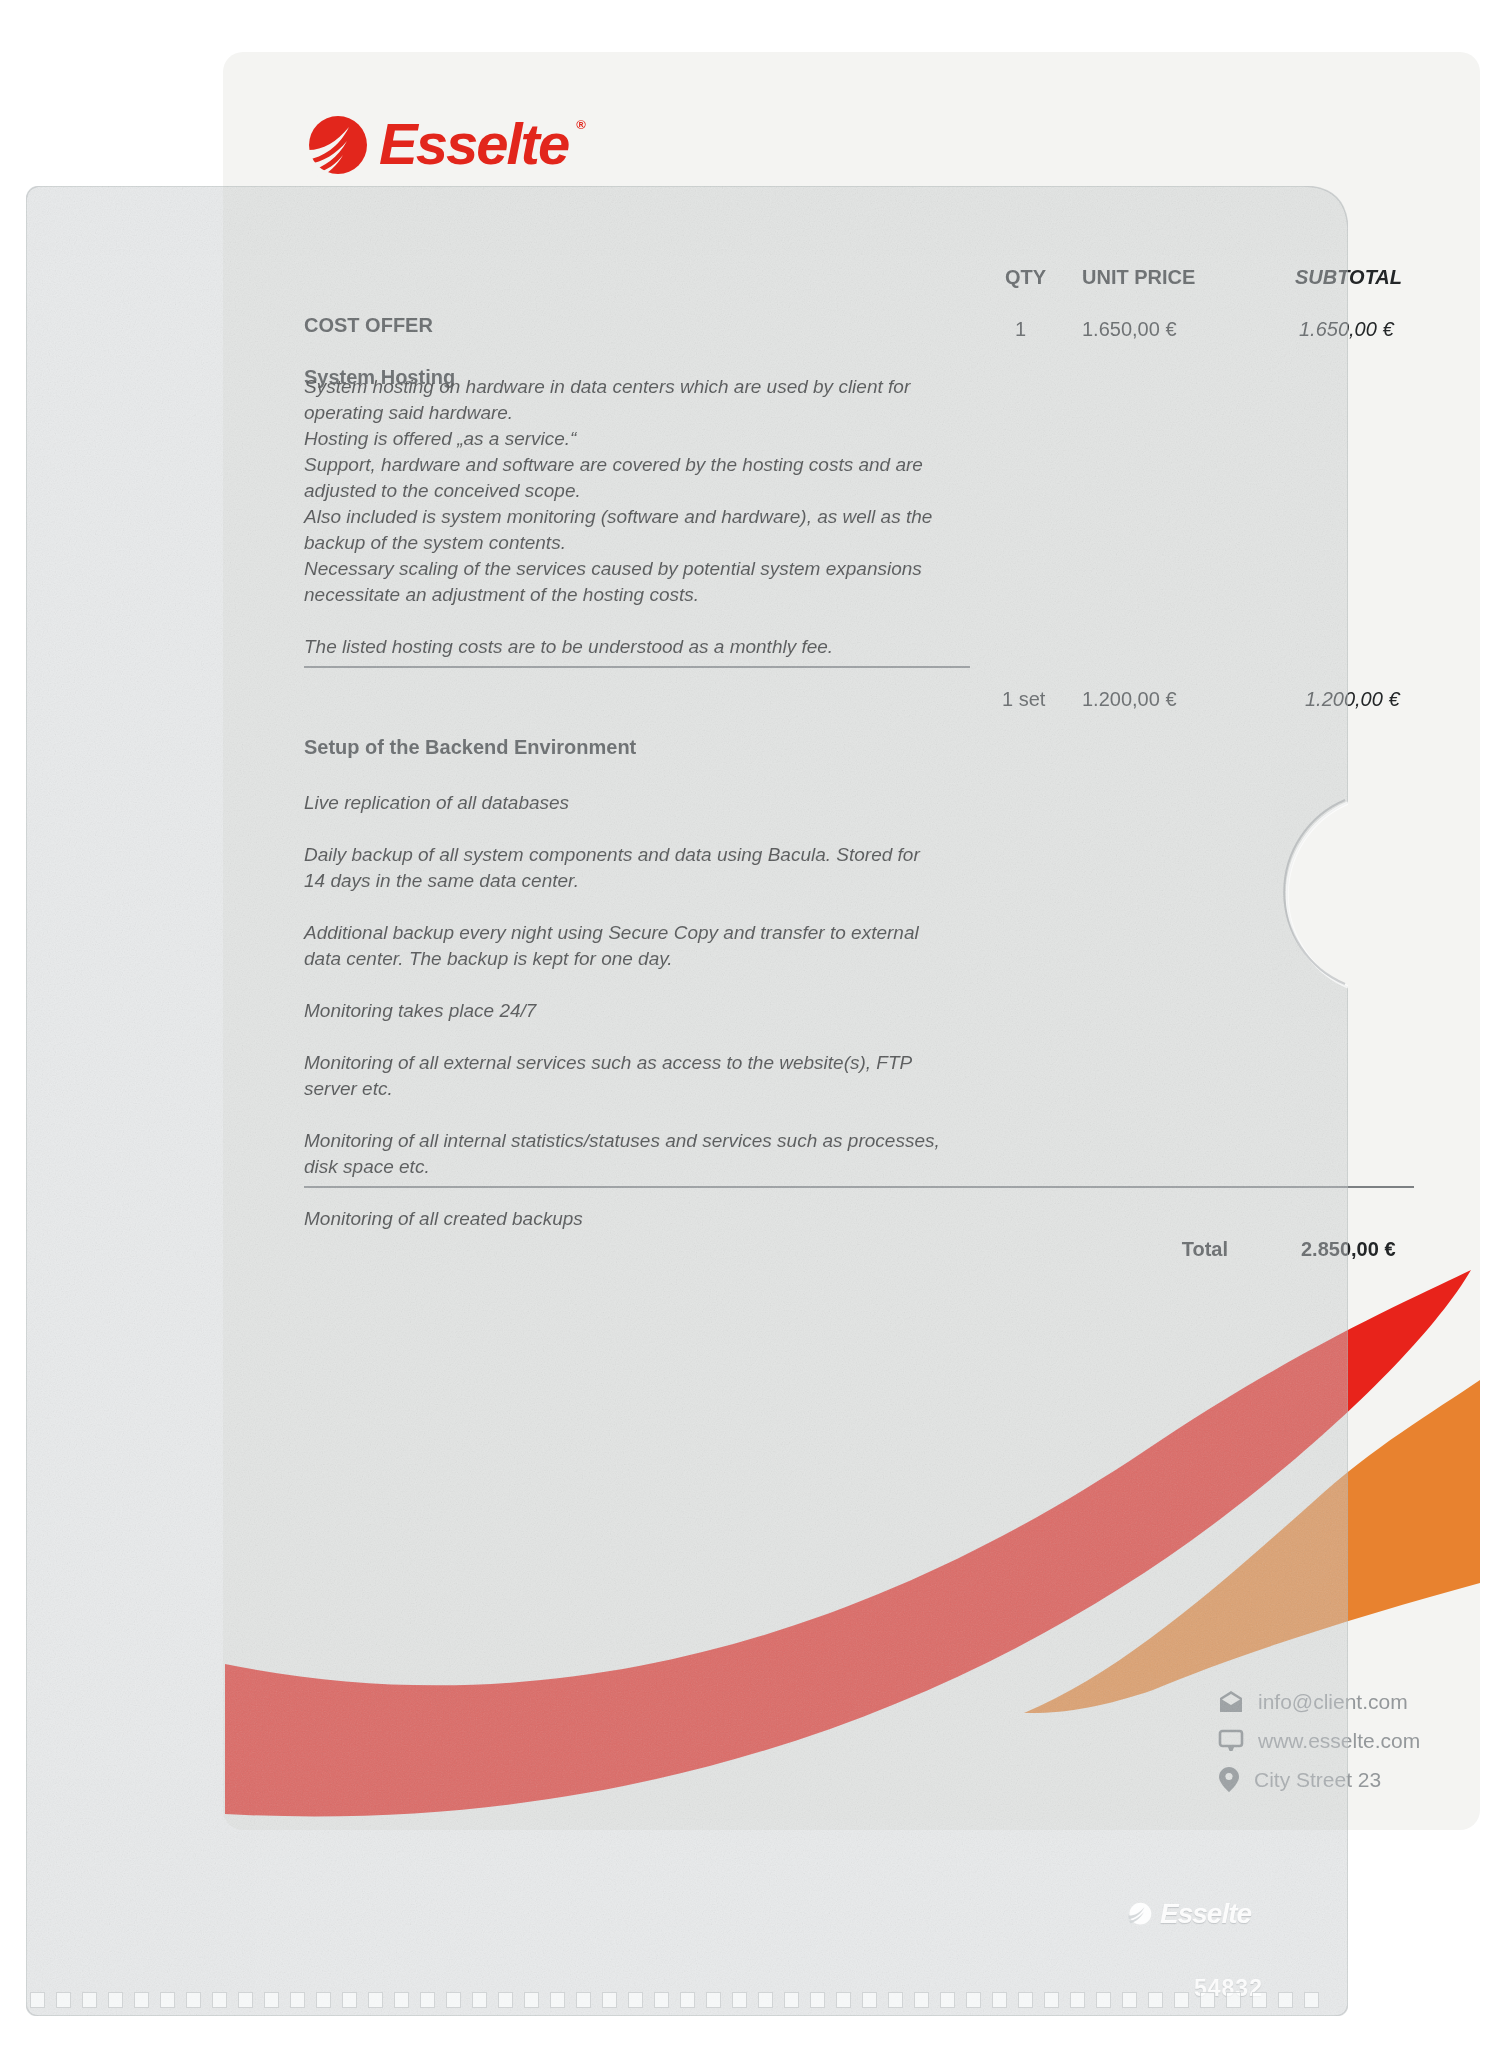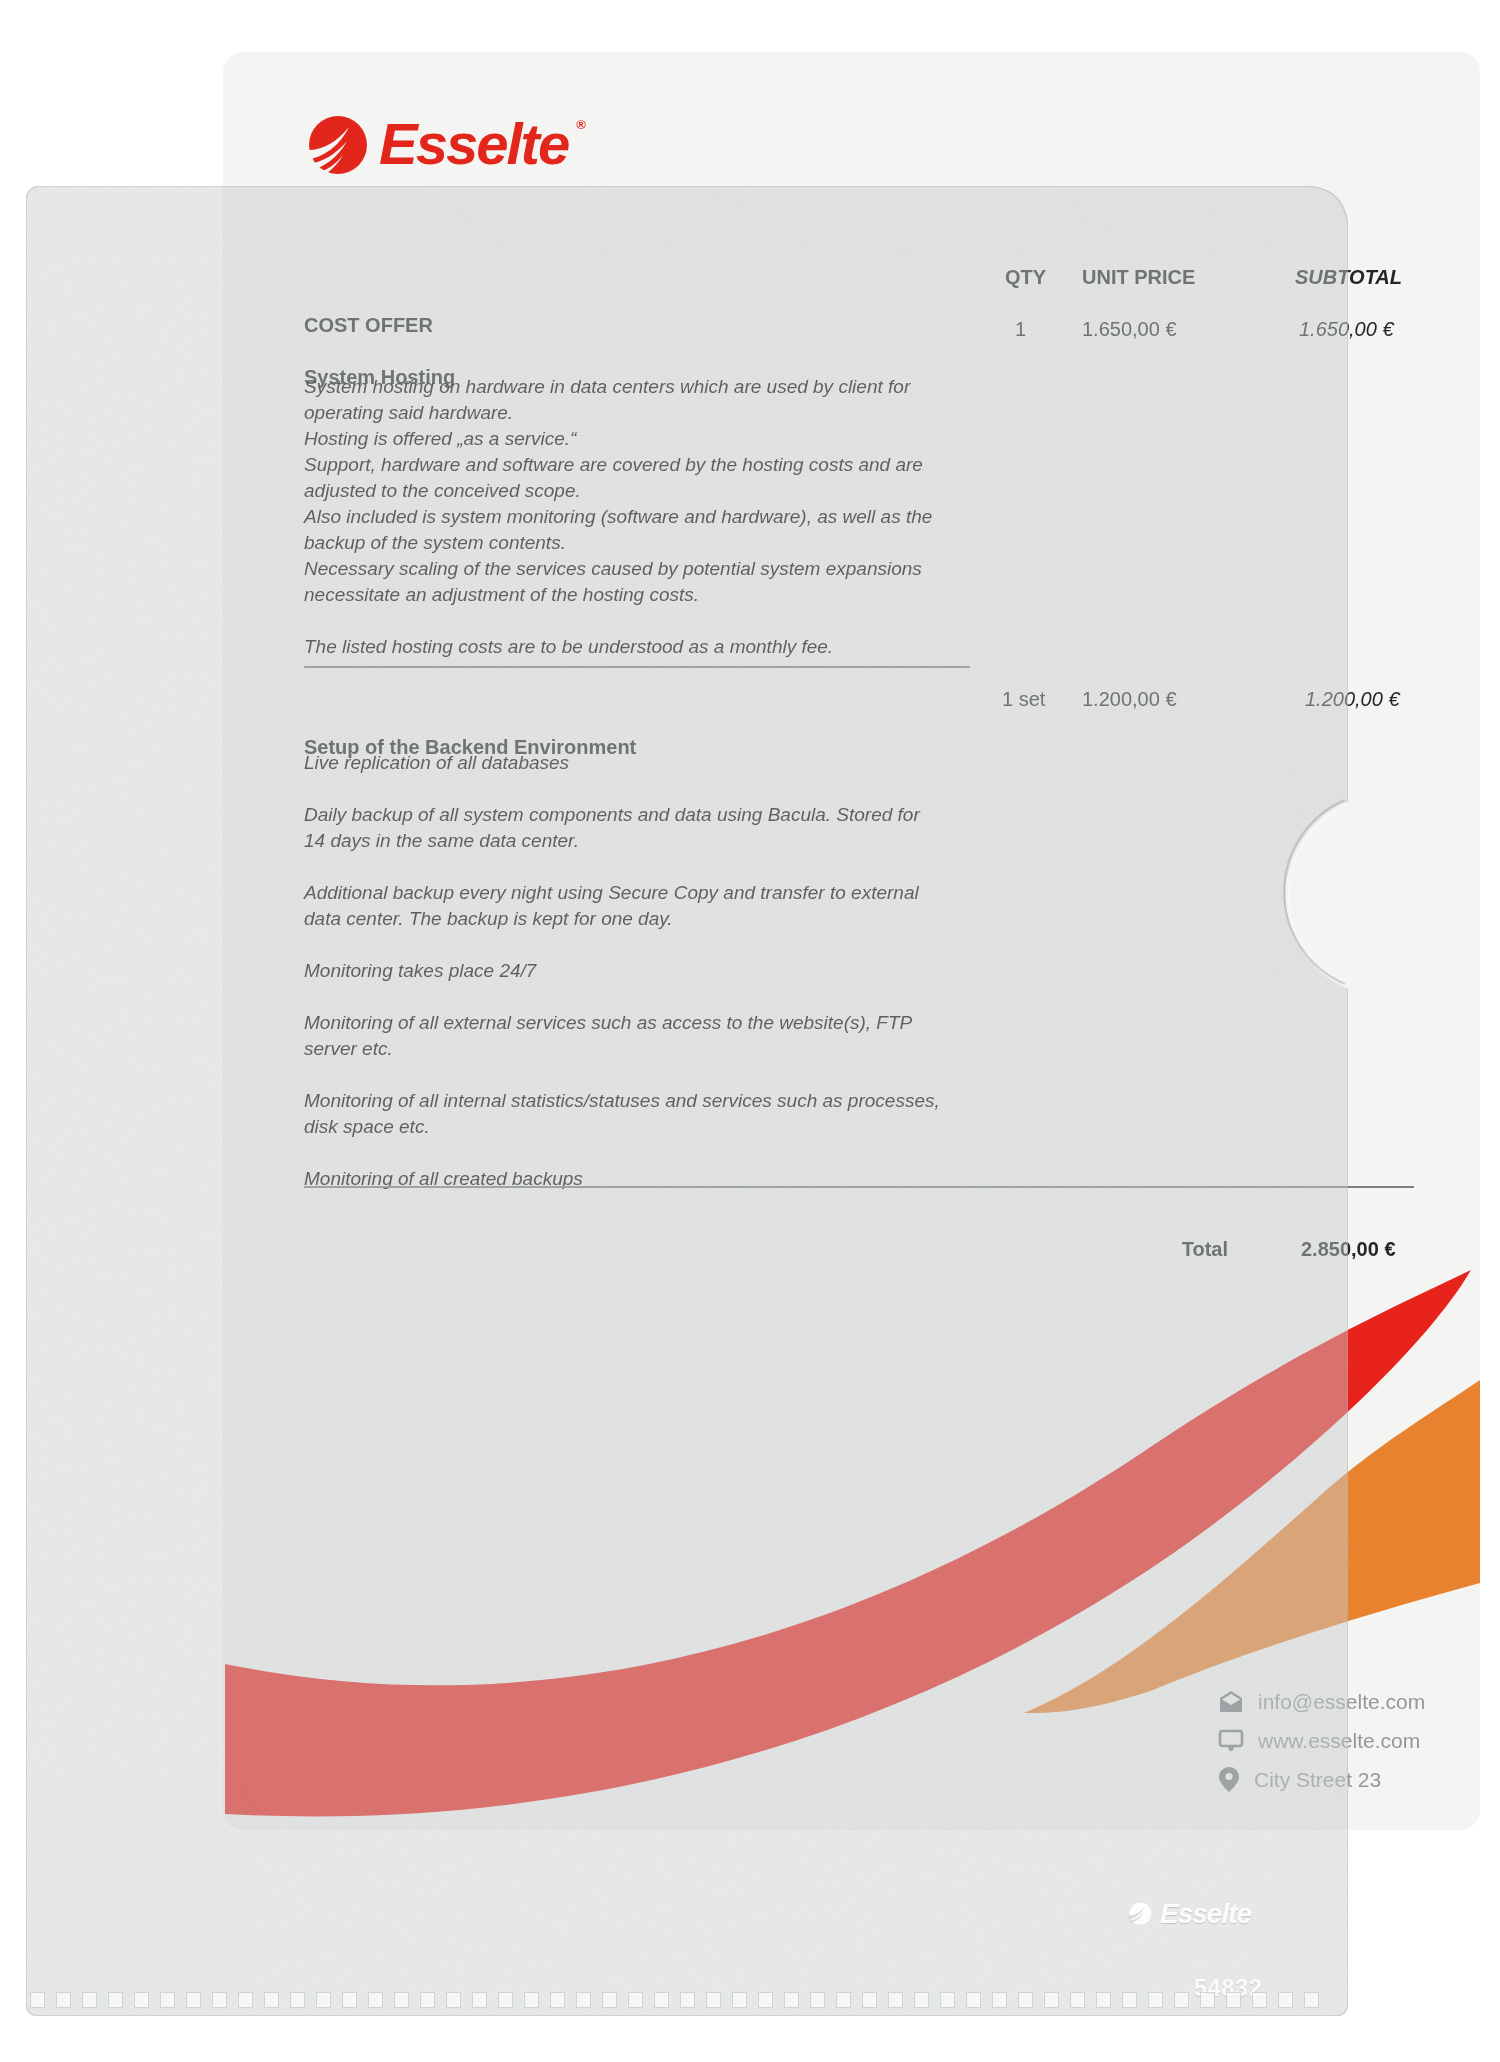--- a/index.html
+++ b/index.html
@@ -116,21 +116,21 @@
 
   <div class="rule" style="top:614px;width:666px"></div>
 
   <div class="trow" style="top:636px">
     <span class="cell b c-item">Setup of the Backend Environment</span>
     <span class="cell c-qty" style="left:779px">1 set</span>
     <span class="cell c-unit">1.200,00 €</span>
     <span class="cell c-sub" style="left:1082px">1.200,00 €</span>
   </div>
 
-  <div class="desc" style="top:698px">Live replication of all databases
+  <div class="desc" style="top:738px">Live replication of all databases
 
 Daily backup of all system components and data using Bacula. Stored for
 14 days in the same data center.
 
 Additional backup every night using Secure Copy and transfer to external
 data center. The backup is kept for one day.
 
 Monitoring takes place 24/7
 
 Monitoring of all external services such as access to the website(s), FTP
@@ -148,21 +148,21 @@
     <span class="cell total-value">2.850,00 €</span>
   </div>
 
   <div class="contact">
     <div class="contact-row">
       <svg width="26" height="22" viewBox="0 0 26 22">
         <path fill="#7b8083" d="M2,7 L13,0 L24,7 L24,21 L2,21 Z"></path>
         <path fill="#f4f4f2" d="M4,8.5 L13,3 L22,8.5 L13,14 Z"></path>
         <path fill="#7b8083" d="M4,10 L13,15.5 L22,10 L22,19 L4,19 Z"></path>
       </svg>
-      <span class="contact-text">info@esselte.com</span>
+      <span class="contact-text">info@client.com</span>
     </div>
     <div class="contact-row">
       <svg width="26" height="24" viewBox="0 0 26 24">
         <rect x="2" y="2" width="22" height="15" rx="2.5" fill="none" stroke="#7b8083" stroke-width="2.6"></rect>
         <path fill="#7b8083" d="M9.5,17 L16.5,17 L14.5,22 L11.5,22 Z"></path>
       </svg>
       <span class="contact-text">www.esselte.com</span>
     </div>
     <div class="contact-row">
       <svg width="22" height="27" viewBox="0 0 22 27">

